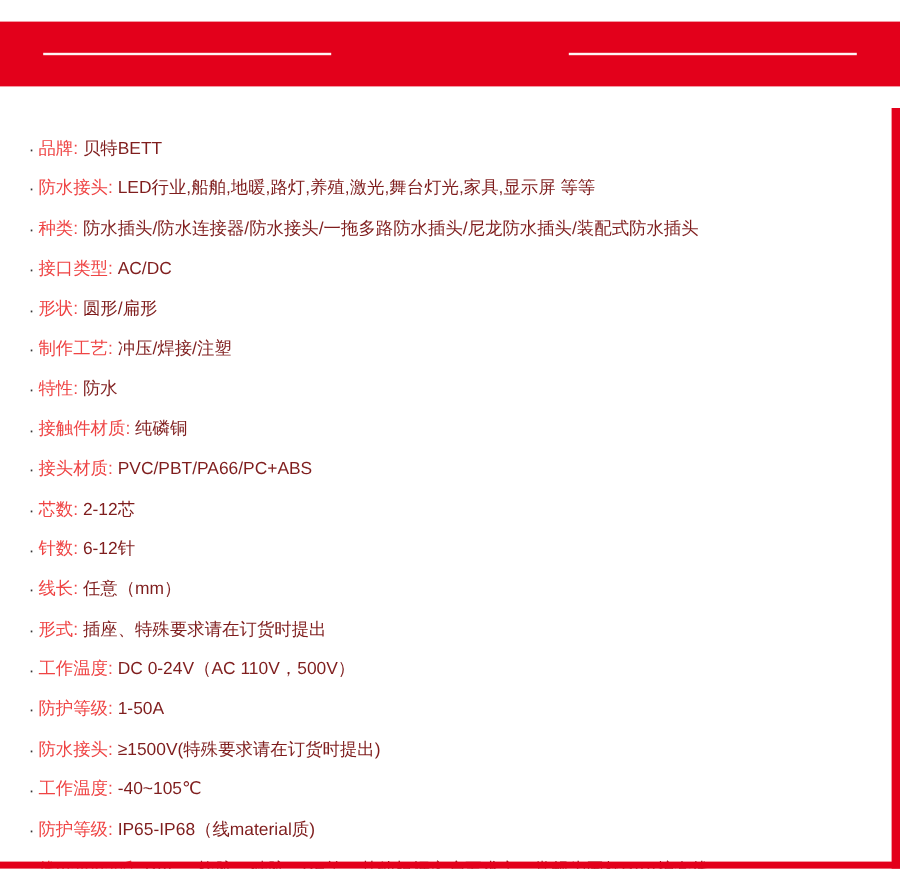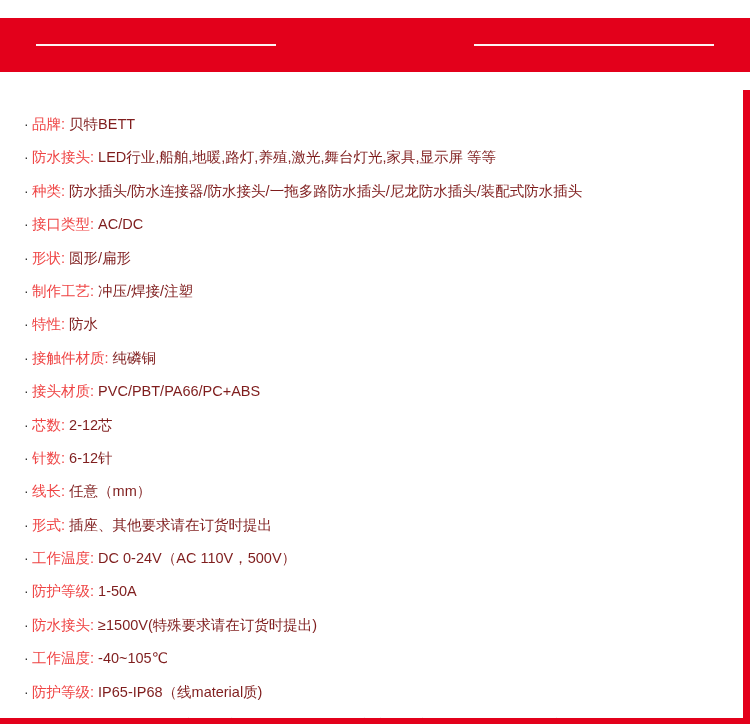--- a/index.html
+++ b/index.html
@@ -148,21 +148,21 @@
     <li class="spec-item"><span class="dot">·</span><span class="spec-label">种类:</span> <span class="spec-value">防水插头/防水连接器/防水接头/一拖多路防水插头/尼龙防水插头/装配式防水插头</span></li>
     <li class="spec-item"><span class="dot">·</span><span class="spec-label">接口类型:</span> <span class="spec-value">AC/DC</span></li>
     <li class="spec-item"><span class="dot">·</span><span class="spec-label">形状:</span> <span class="spec-value">圆形/扁形</span></li>
     <li class="spec-item"><span class="dot">·</span><span class="spec-label">制作工艺:</span> <span class="spec-value">冲压/焊接/注塑</span></li>
     <li class="spec-item"><span class="dot">·</span><span class="spec-label">特性:</span> <span class="spec-value">防水</span></li>
     <li class="spec-item"><span class="dot">·</span><span class="spec-label">接触件材质:</span> <span class="spec-value">纯磷铜</span></li>
     <li class="spec-item"><span class="dot">·</span><span class="spec-label">接头材质:</span> <span class="spec-value">PVC/PBT/PA66/PC+ABS</span></li>
     <li class="spec-item"><span class="dot">·</span><span class="spec-label">芯数:</span> <span class="spec-value">2-12芯</span></li>
     <li class="spec-item"><span class="dot">·</span><span class="spec-label">针数:</span> <span class="spec-value">6-12针</span></li>
     <li class="spec-item"><span class="dot">·</span><span class="spec-label">线长:</span> <span class="spec-value">任意（mm）</span></li>
-    <li class="spec-item"><span class="dot">·</span><span class="spec-label">形式:</span> <span class="spec-value">插座、其他要求请在订货时提出</span></li>
+    <li class="spec-item"><span class="dot">·</span><span class="spec-label">形式:</span> <span class="spec-value">插座、特殊要求请在订货时提出</span></li>
     <li class="spec-item"><span class="dot">·</span><span class="spec-label">工作温度:</span> <span class="spec-value">DC 0-24V（AC 110V，500V）</span></li>
     <li class="spec-item"><span class="dot">·</span><span class="spec-label">防护等级:</span> <span class="spec-value">1-50A</span></li>
     <li class="spec-item"><span class="dot">·</span><span class="spec-label">防水接头:</span> <span class="spec-value">≥1500V(特殊要求请在订货时提出)</span></li>
     <li class="spec-item"><span class="dot">·</span><span class="spec-label">工作温度:</span> <span class="spec-value">-40~105℃</span></li>
     <li class="spec-item"><span class="dot">·</span><span class="spec-label">防护等级:</span> <span class="spec-value">IP65-IP68（线material质)</span></li>
     <li class="spec-item"><span class="dot">·</span><span class="spec-label">线material质:</span> <span class="spec-value">PVC、橡胶、硅胶、PE等，其他根据客户要求定，常规为国标RVV护套线</span></li>
   </ul>
 
 <div class="edge-strip"></div>
 <div class="edge-strip-left"></div>

